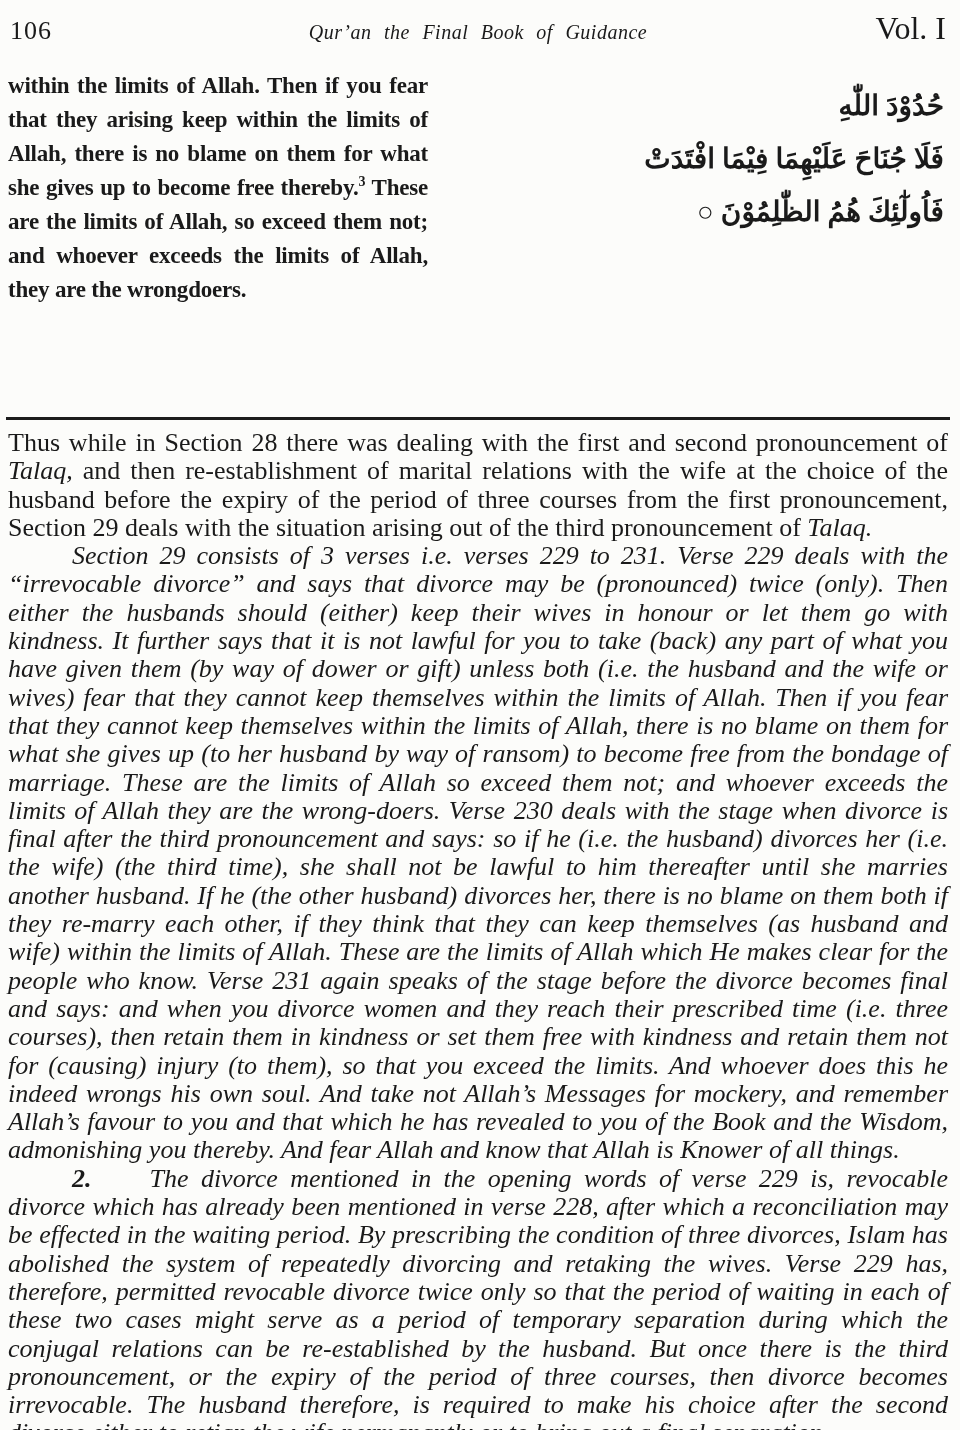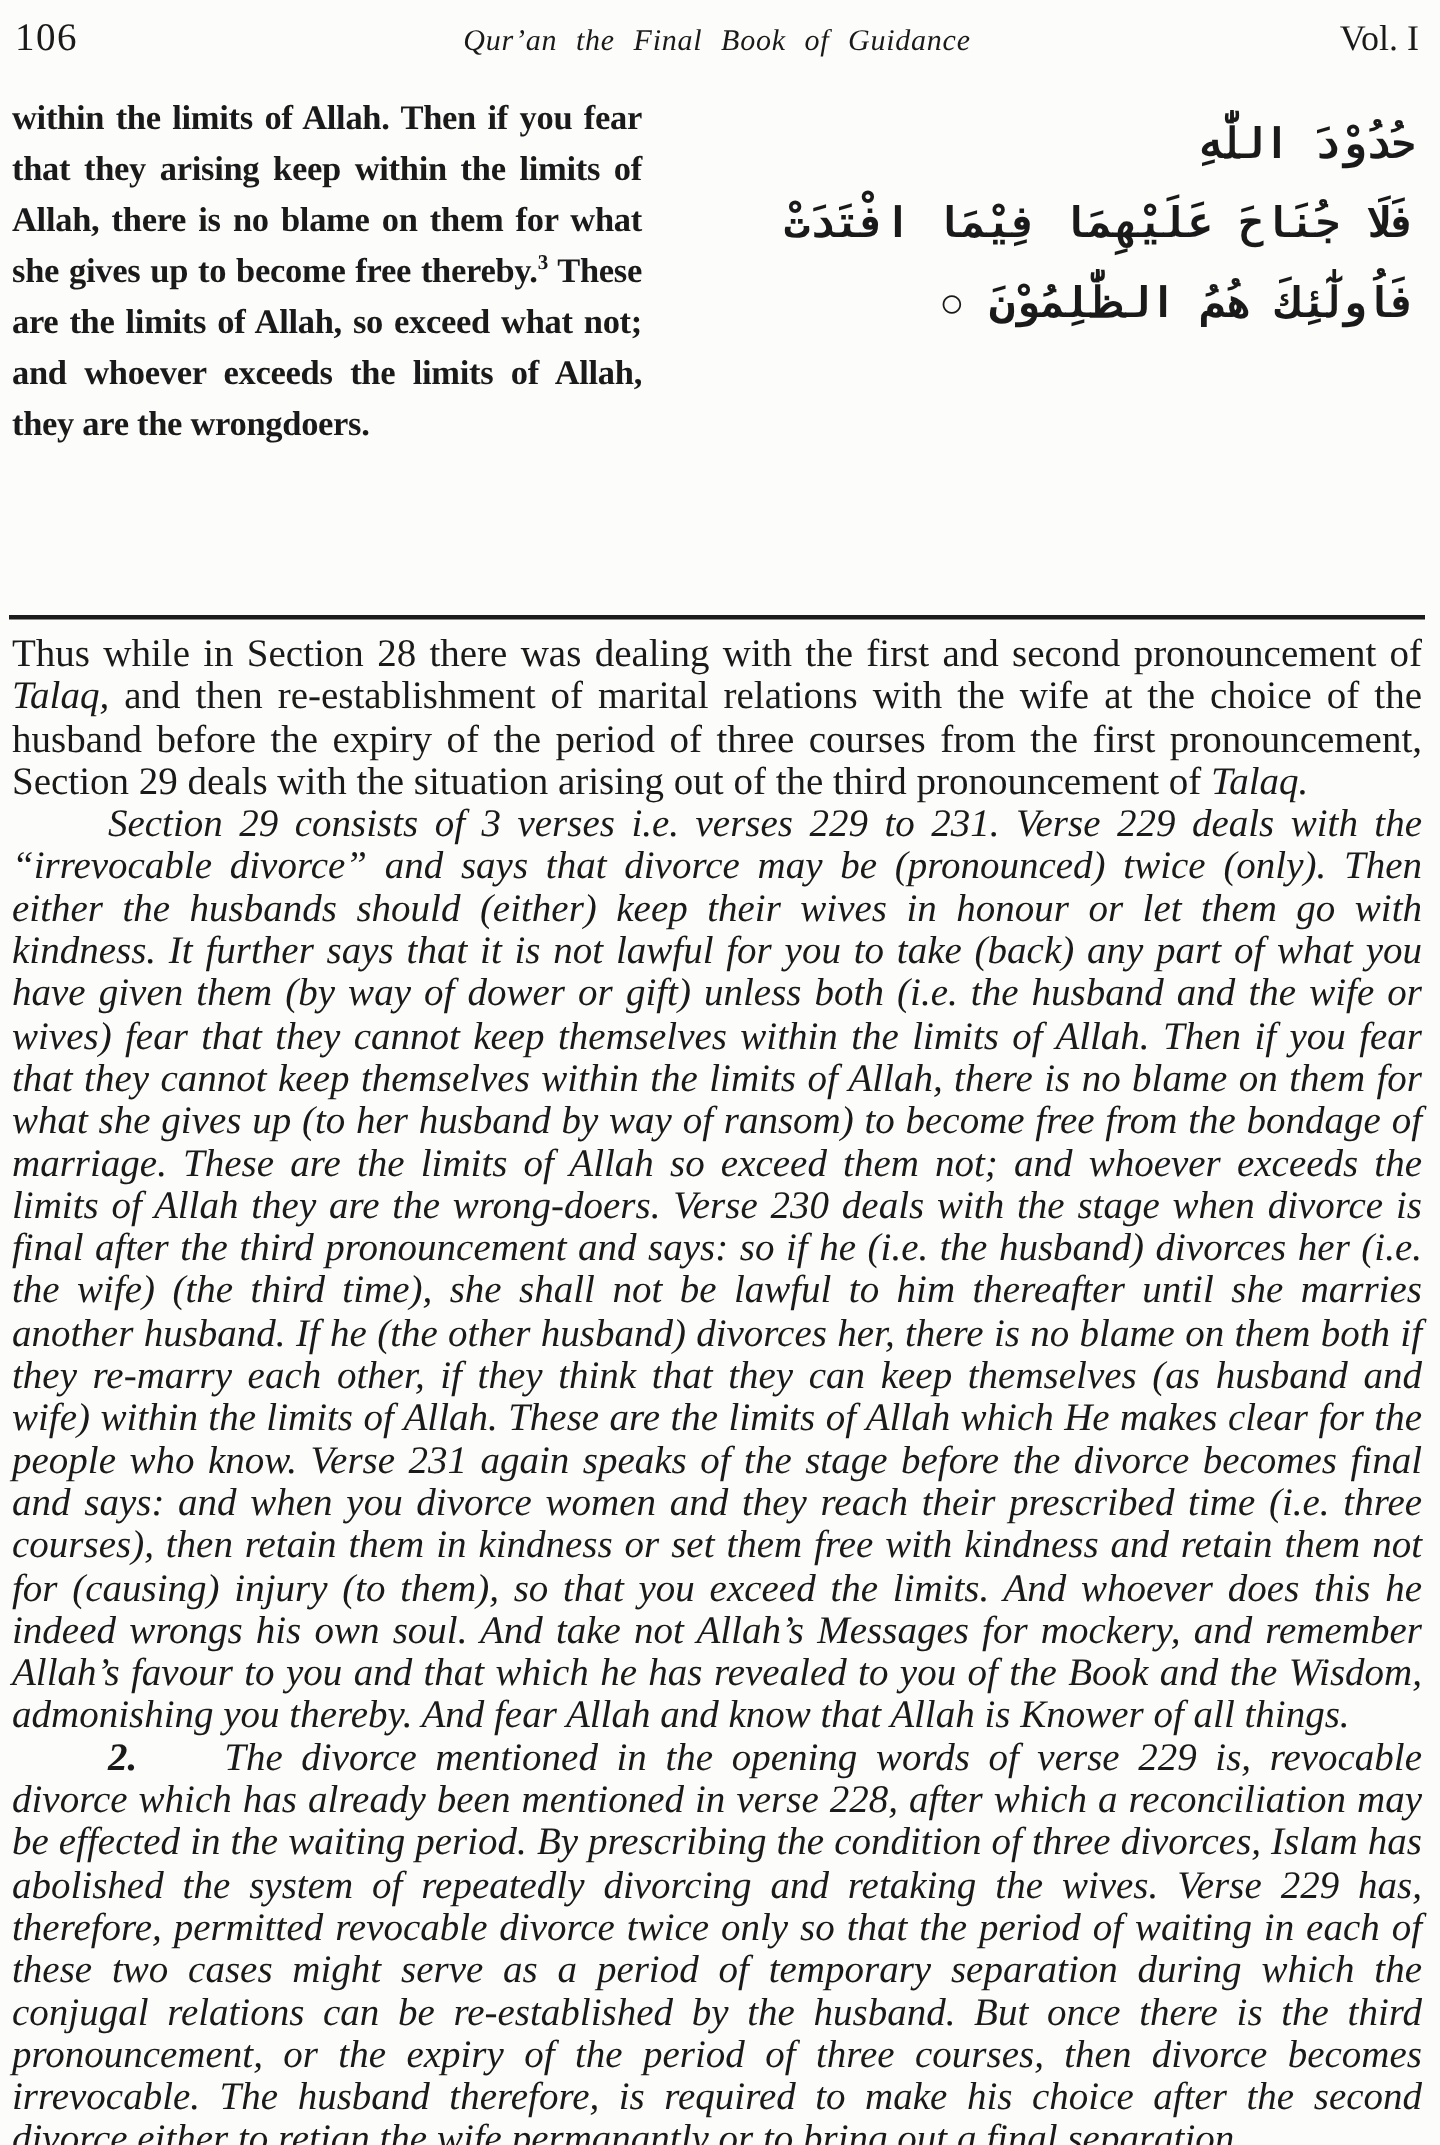--- a/index.html
+++ b/index.html
@@ -18,36 +18,36 @@
     display:flex; align-items:baseline;
     padding:10px 14px 0 10px;
     gap:28px;
   }
   .page-num { width:130px; font-size:26px; letter-spacing:1px; }
   .book-title {
     flex:1; text-align:center;
     font-style:italic; font-size:20px;
     word-spacing:7px; letter-spacing:0.5px;
   }
-  .volume { width:130px; text-align:right; font-size:24px; }
+  .volume { width:130px; text-align:right; font-size:32px; }
 
   
   .top-section { display:flex; margin-top:22px; height:348px; }
   .verse-en {
     width:420px; margin:0 0 0 8px;
     font-size:23px; font-weight:bold;
     line-height:34px; text-align:justify;
     letter-spacing:-0.2px;
   }
   .verse-en sup { font-size:14px; line-height:0; }
   .arabic {
     flex:1;
     direction:rtl;
     padding:10px 16px 0 0;
-    font-family:Liberation Mono, monospace;
+    font-family:Liberation Serif, serif;
     font-size:28px; line-height:53px;
     font-weight:bold;
   }
   .arabic-line { white-space:nowrap; text-align:right; }
 
   
   .divider {
     height:3px; background:#1c1c1c;
     margin:0 10px 9px 6px;
     border:0;
@@ -70,21 +70,21 @@
 
 <div class="page">
 
   <div class="header">
     <div class="page-num">106</div>
     <div class="book-title">Qur’an the Final Book of Guidance</div>
     <div class="volume">Vol. I</div>
   </div>
 
   <div class="top-section">
-    <p class="verse-en"><span>within the limits of Allah. Then if you fear that they arising keep within the limits of Allah, there is no blame on them for what she gives up to become free thereby.</span><sup>3</sup><span> These are the limits of Allah, so exceed what not; and whoever exceeds the limits of Allah, they are the wrongdoers.</span></p>
+    <p class="verse-en"><span>within the limits of Allah. Then if you fear that they arising keep within the limits of Allah, there is no blame on them for what she gives up to become free thereby.</span><sup>3</sup><span> These are the limits of Allah, so exceed them not; and whoever exceeds the limits of Allah, they are the wrongdoers.</span></p>
 
     <div class="arabic" dir="rtl" lang="ar">
       <div class="arabic-line">حُدُوْدَ اللّٰهِ</div>
       <div class="arabic-line">فَلَا جُنَاحَ عَلَيْهِمَا فِيْمَا افْتَدَتْ</div>
       <div class="arabic-line">فَاُولٰٓئِكَ هُمُ الظّٰلِمُوْنَ ○</div>
     </div>
   </div>
 
   <div class="divider"></div>
 

